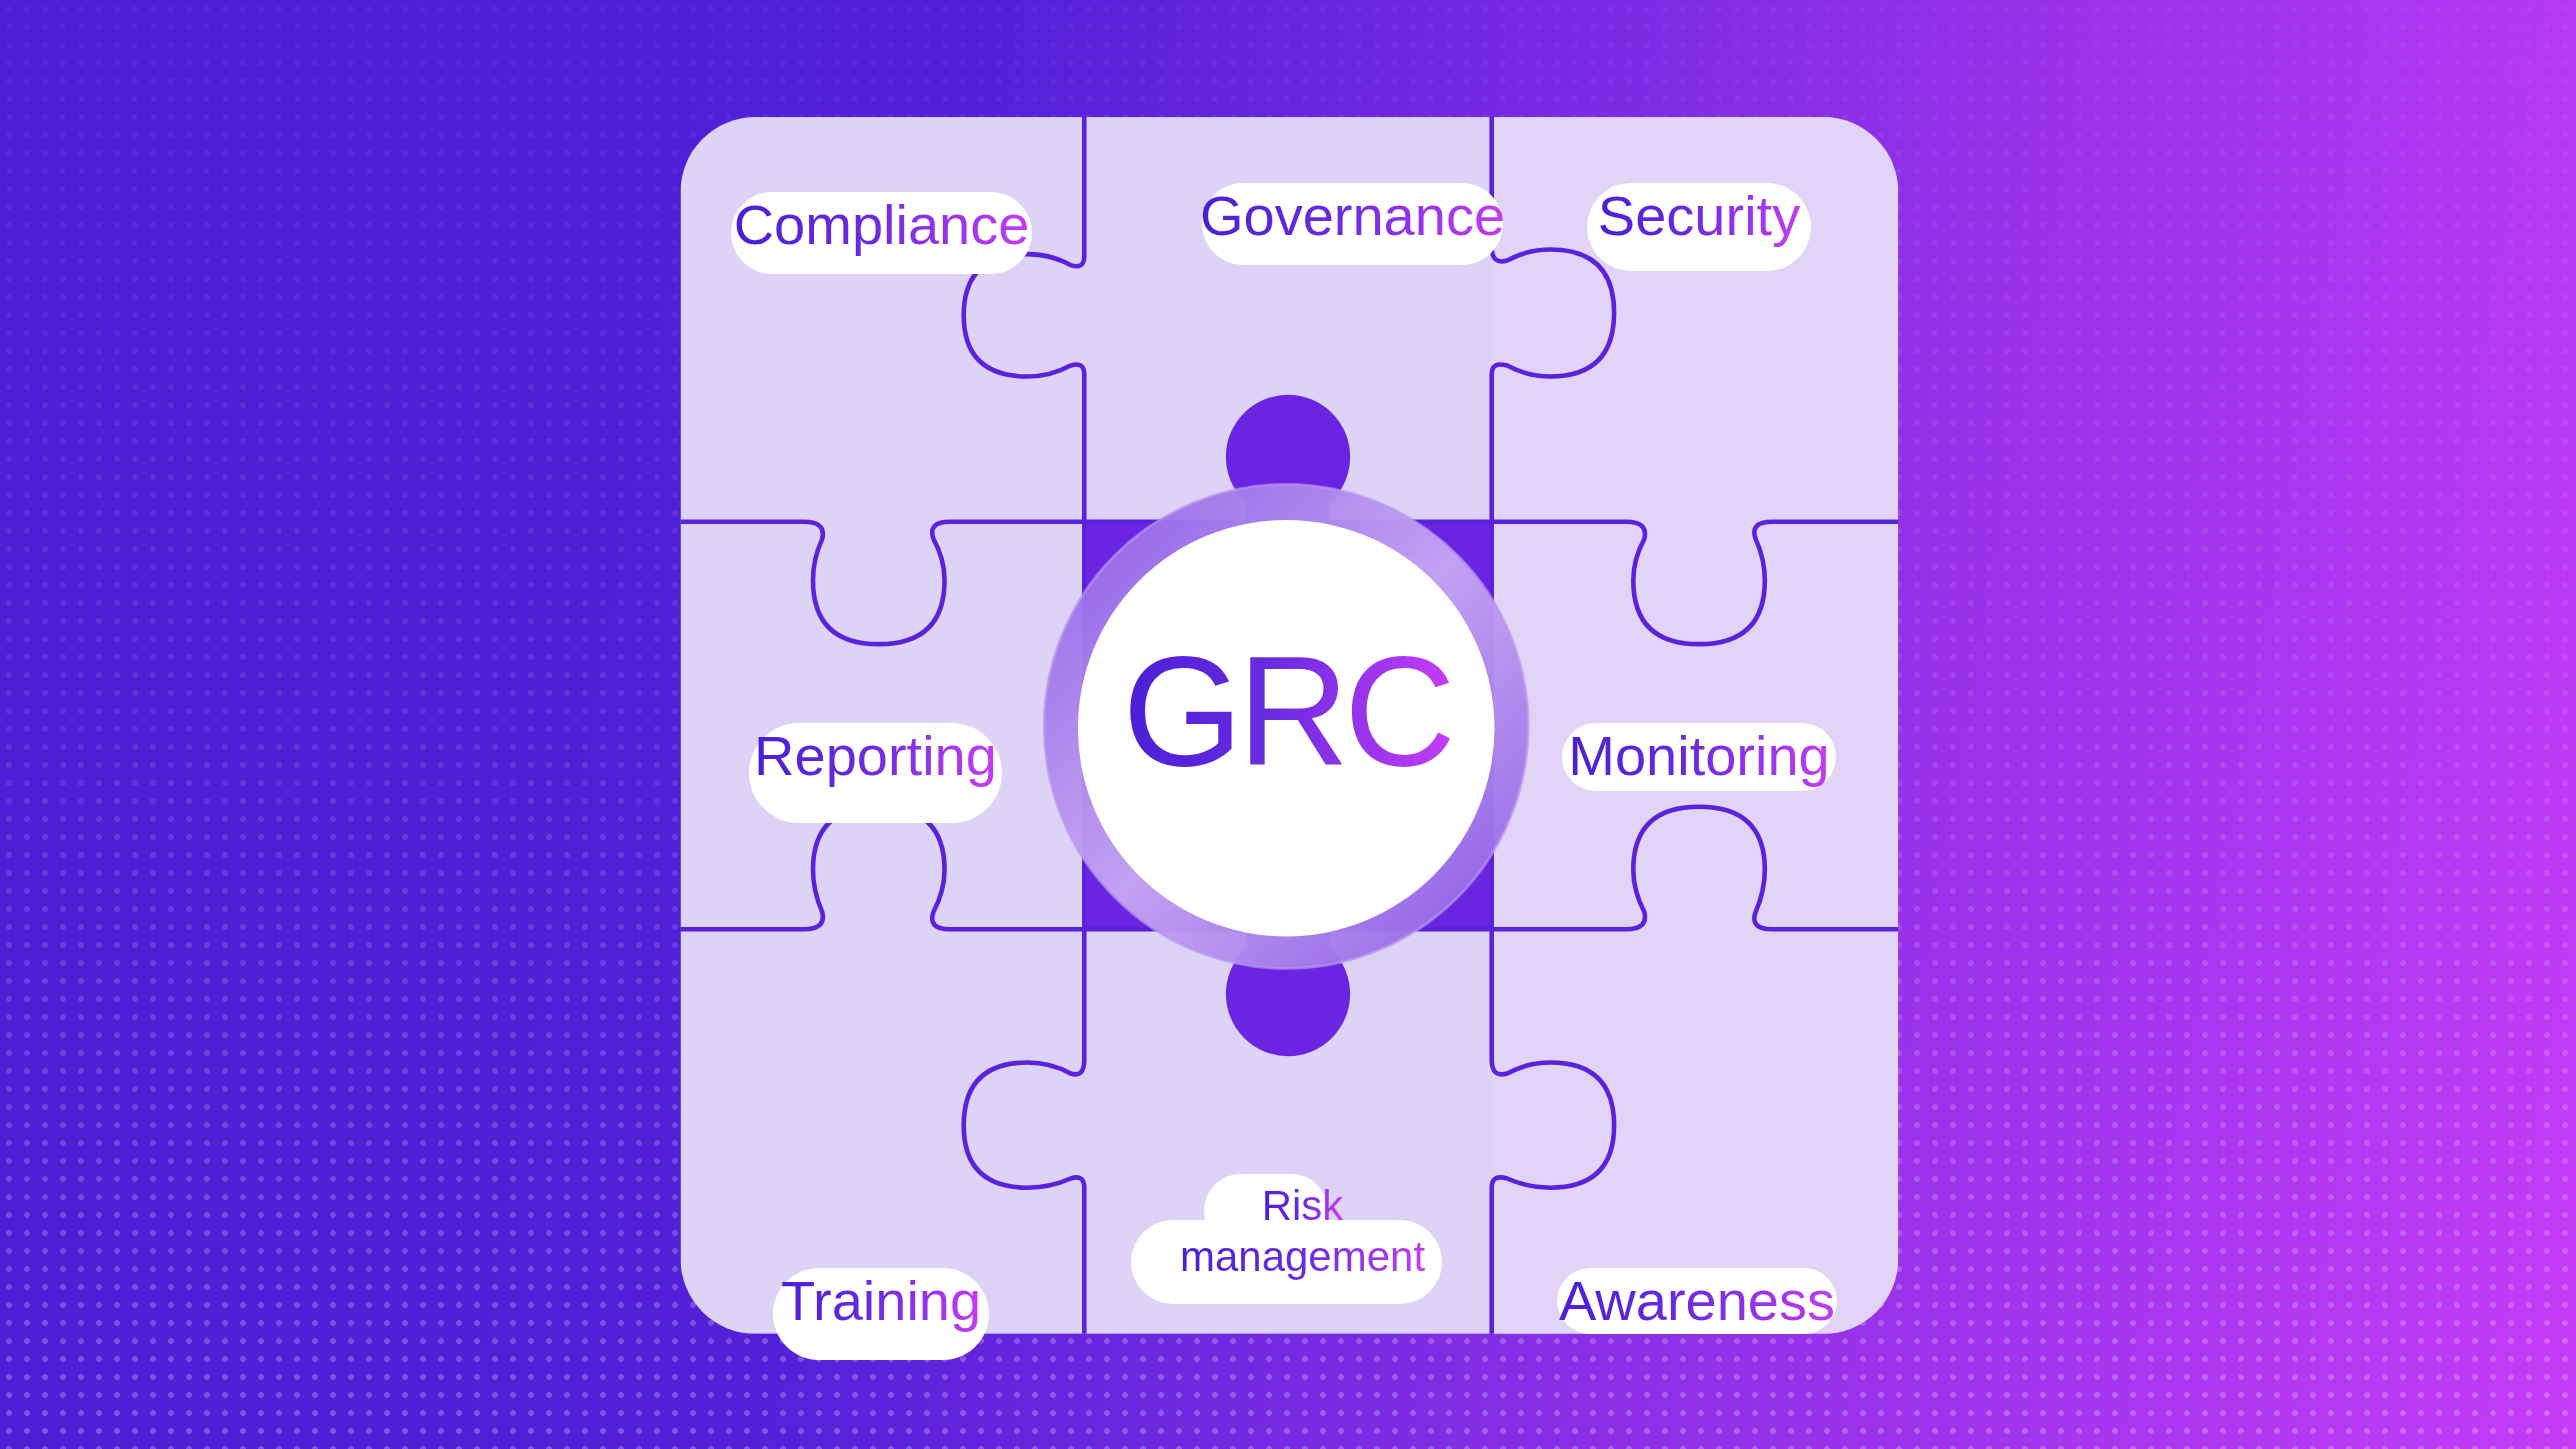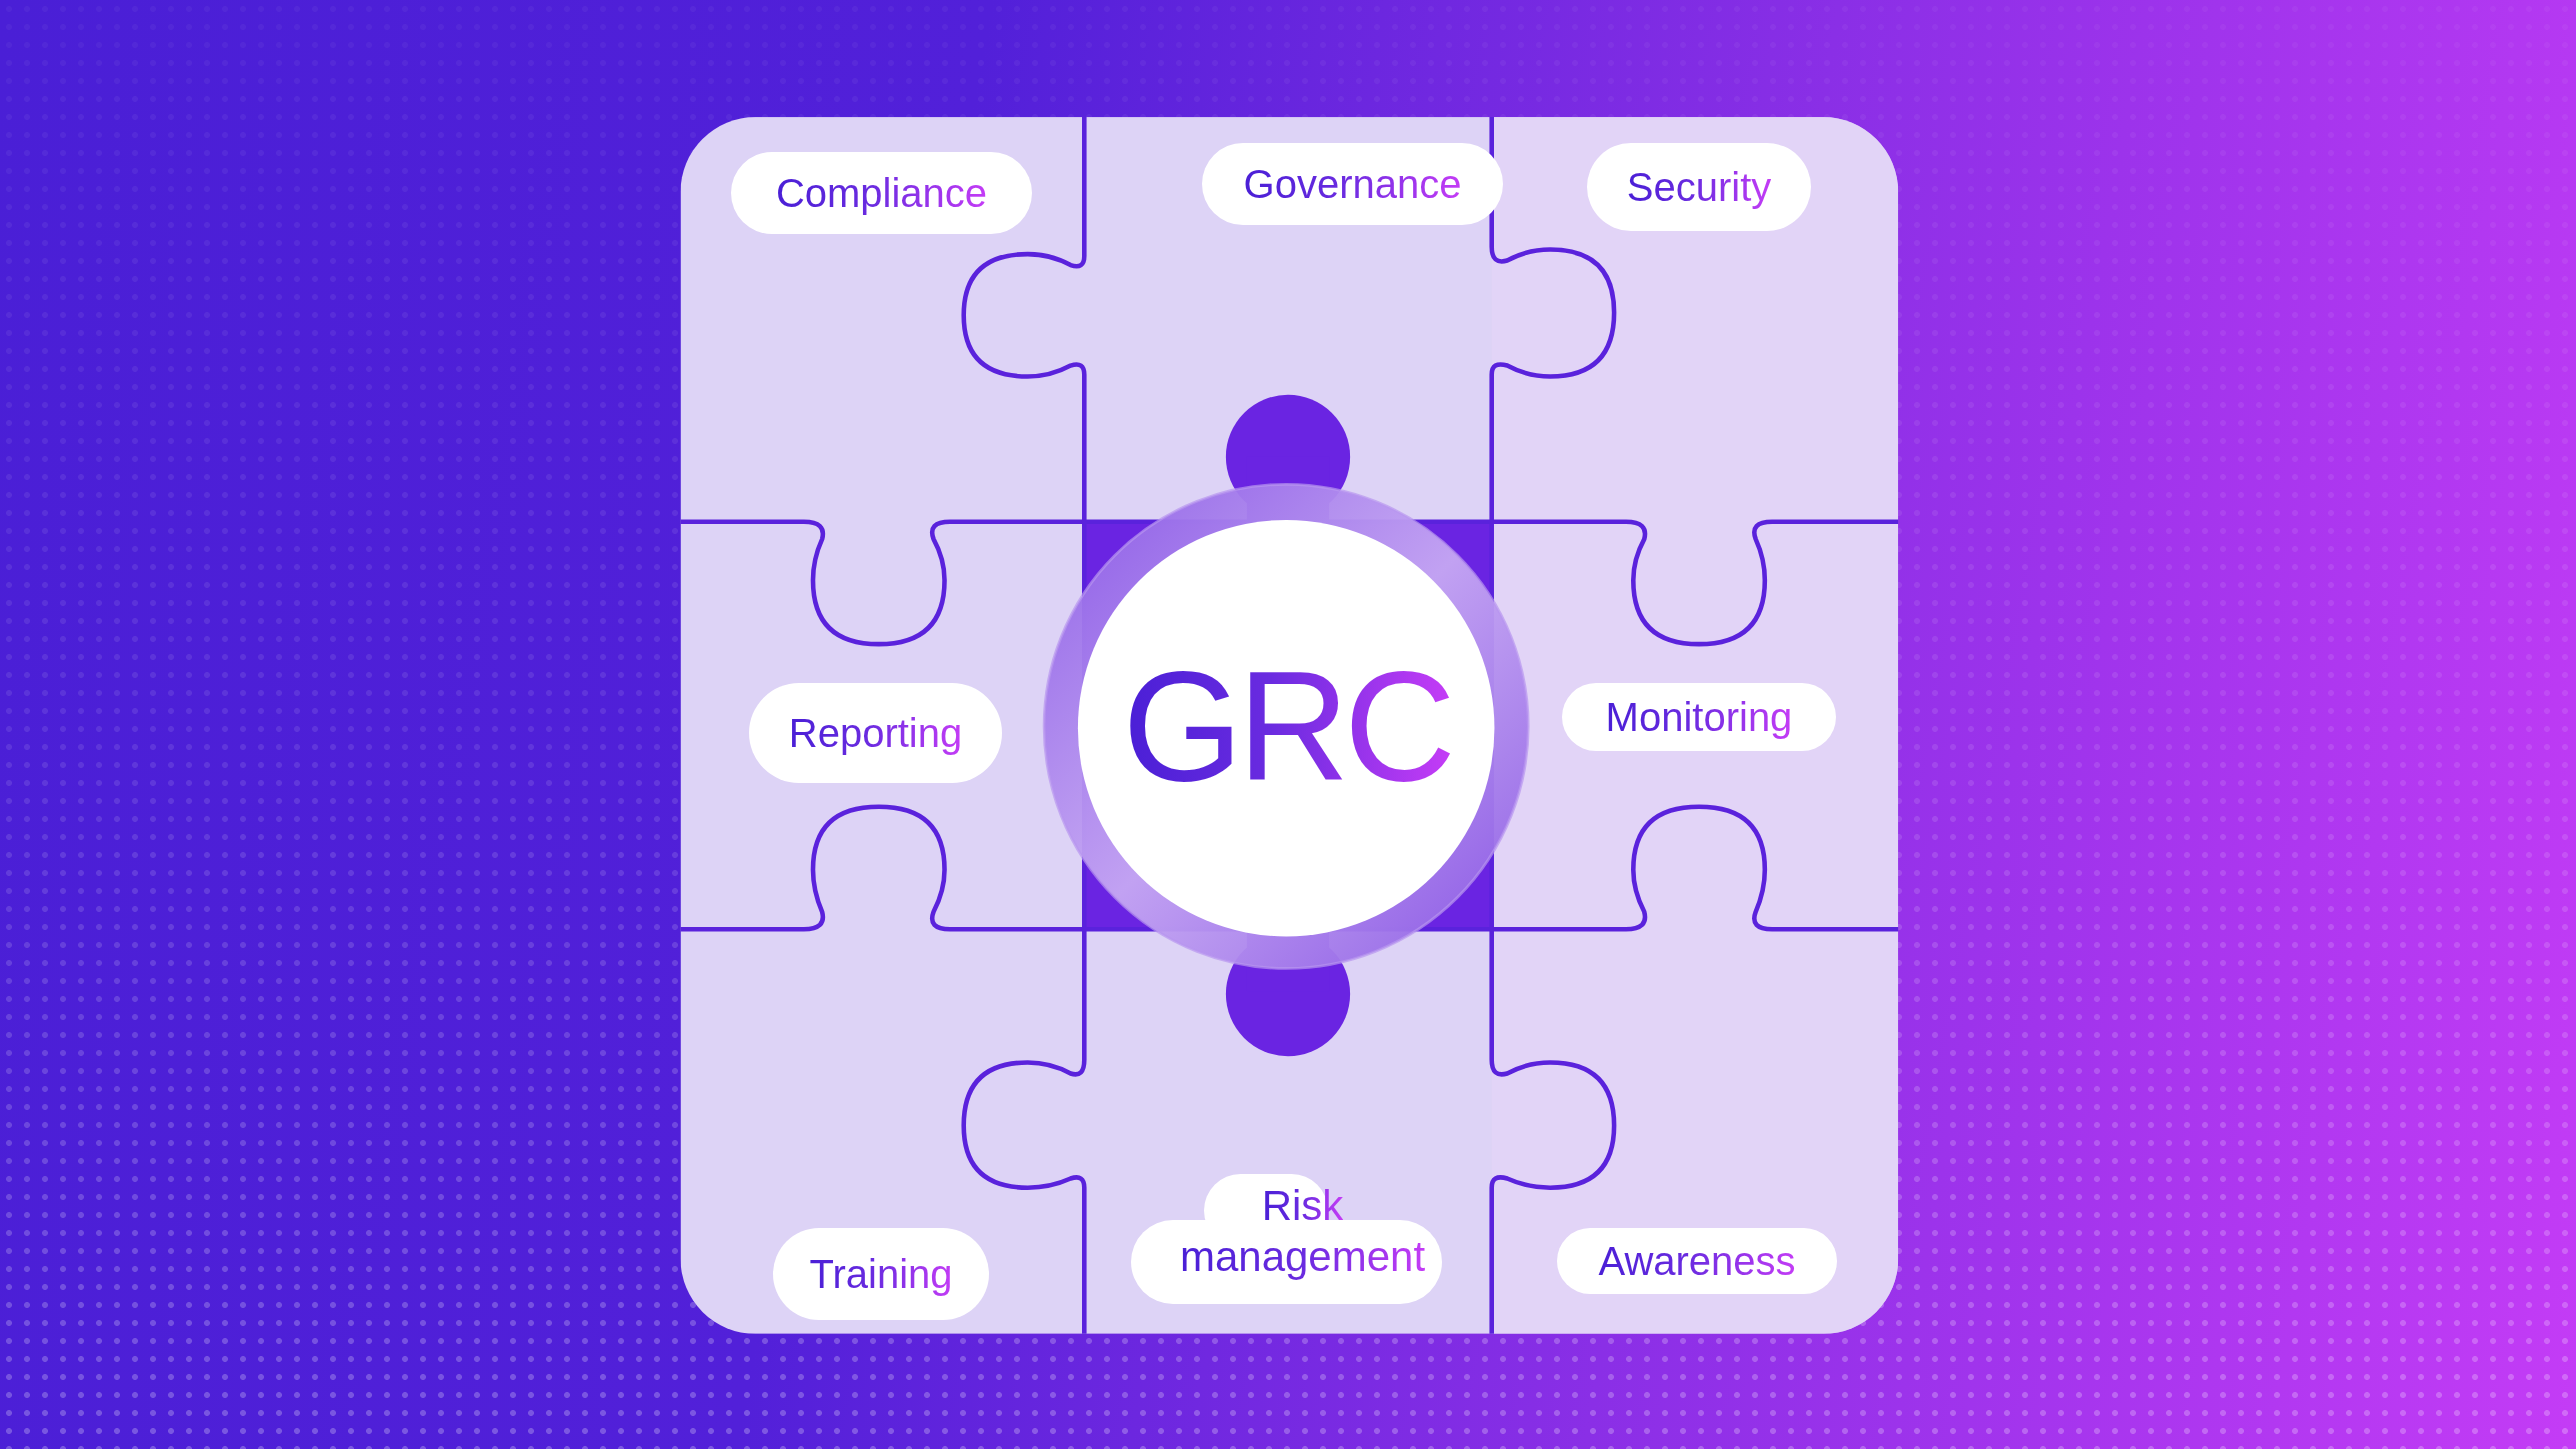--- a/index.html
+++ b/index.html
@@ -11,29 +11,29 @@
   .dots {
     position: absolute; inset: 0;
     background-image: radial-gradient(circle, rgba(255,255,255,0.28) 2.7px, transparent 3.2px);
     background-size: 18px 18px;
     -webkit-mask-image: linear-gradient(to bottom, rgba(0,0,0,0.15) 0%, rgba(0,0,0,0.35) 50%, rgba(0,0,0,0.9) 100%);
             mask-image: linear-gradient(to bottom, rgba(0,0,0,0.15) 0%, rgba(0,0,0,0.35) 50%, rgba(0,0,0,0.9) 100%);
   }
   svg.board { position: absolute; left: 0; top: 0; }
   .pill {
     position: absolute; background: #ffffff; border-radius: 55px;
-    display: flex; align-items: center; justify-content: center;
-    font-size: 40px; letter-spacing: 0px; white-space: nowrap;
+    display: flex; align-items: flex-start; justify-content: center;
+    font-size: 56px; letter-spacing: 0px; white-space: nowrap; margin-top: 40px;
   }
   .pill span, .grc span {
     background: linear-gradient(90deg, #4a1fd6 0%, #6a2be0 45%, #c43cf6 100%);
     -webkit-background-clip: text; background-clip: text; color: transparent;
   }
   .grc {
-    position: absolute; left: 1078px; top: 635px; width: 417px; height: 183px;
+    position: absolute; left: 1078px; top: 620px; width: 417px; height: 183px;
     display: flex; align-items: center; justify-content: center;
     font-size: 155px; letter-spacing: -5.5px;
   }
   .risk {
     position: absolute; left: 1131px; top: 1174px; width: 311px; height: 137px;
   }
   .risk .blob-top { position: absolute; left: 73px; top: 0; width: 124px; height: 73px; background:#fff; border-radius: 37px; }
   .risk .blob-bot { position: absolute; left: 0; top: 46px; width: 311px; height: 84px; background:#fff; border-radius: 42px; }
   .risk .txt {
     position: absolute; left: 16px; top: 5.5px; width: 311px; text-align: center;

